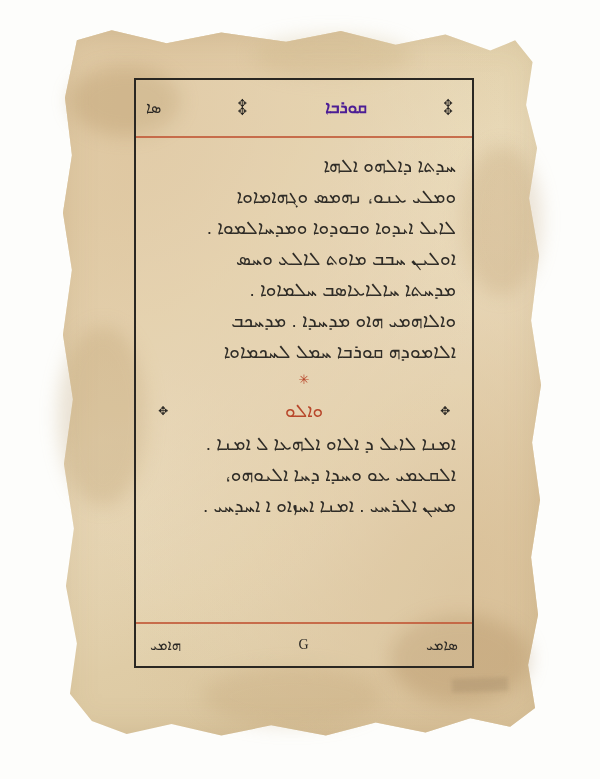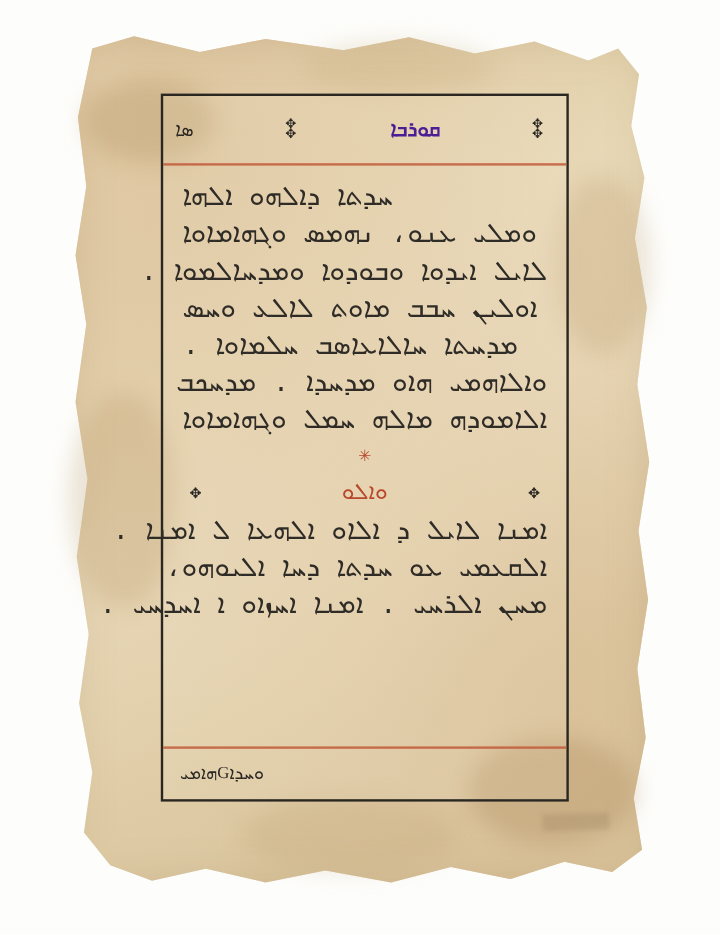--- a/index.html
+++ b/index.html
@@ -94,27 +94,27 @@
   }
 
   .footer-row {
     position: absolute;
     bottom: 0;
     left: 0;
     right: 0;
     height: 42px;
     display: flex;
     align-items: center;
-    justify-content: flex-start;
+    justify-content: space-between;
     padding: 0 14px;
     box-sizing: border-box;
   }
 
   .syr {
-    font-family: Liberation Mono, monospace;
+    font-family: Liberation Sans, sans-serif;
     direction: rtl;
     unicode-bidi: bidi-override;
     color: #2b2824;
     white-space: nowrap;
   }
 
   .folio-num {
     font-size: 16px;
     color: #2b2824;
     letter-spacing: 1px;
@@ -140,22 +140,22 @@
     top: 58px;
     bottom: 44px;
     left: 0;
     right: 0;
     padding: 12px 16px 0 16px;
     box-sizing: border-box;
   }
 
   .line {
     direction: rtl;
-    text-align: left;
-    font-size: 23px;
+    text-align: right;
+    font-size: 19px;
     line-height: 31px;
     color: #2f2c27;
     white-space: nowrap;
     letter-spacing: 0.5px;
   }
 
   .sep-row {
     display: flex;
     align-items: center;
     justify-content: space-between;
@@ -224,43 +224,43 @@
         </div>
       </div>
 
       <div class="body-area">
         <div class="line syr">ܚܕܬܐ ܕܐܠܗܘ ܐܠܗܐ</div>
         <div class="line syr">ܘܡܠܝ ܥܢܘ، ܢܗܡܣ ܘܓܗܐܡܐܘܐ</div>
         <div class="line syr">ܠܐܝܠ ܐܝܕܘܐ ܘܒܘܕܘܐ ܘܡܕܚܐܠܡܘܐ .</div>
         <div class="line syr">ܐܘܠܝܢ ܚܒܒ ܡܐܘܬ ܠܐܠܥ ܘܚܣ</div>
         <div class="line syr">ܡܕܚܬܐ ܚܐܠܐܥܐܣܒ ܚܠܡܐܘܐ .</div>
         <div class="line syr">ܘܐܠܐܗܡܝ ܗܐܘ ܡܕܚܕܐ . ܡܕܚܟܒ</div>
-        <div class="line syr">ܐܠܐܡܘܕܗ ܡܐܠܗ ܚܡܠ ܘܓܗܐܡܐܘܐ</div>
+        <div class="line syr">ܐܠܐܡܘܕܗ ܩܘܪܒܐ ܚܡܠ ܠܚܟܡܐܘܐ</div>
 
         <div style="text-align:center; margin-top:2px;">
           <span class="red-star">✳</span>
         </div>
 
         <div class="sep-row">
           <span>✥</span>
           <span class="mid syr">ܘܐܠܘ</span>
           <span>✥</span>
         </div>
 
         <div class="line syr">ܐܡܢܐ ܠܐܝܠ ܕ ܐܠܐܘ ܐܠܗܥܐ ܠ ܐܡܢܐ .</div>
-        <div class="line syr">ܐܠܩܥܡܝ ܥܘ ܚܕܬܐ ܕܚܐ ܐܠܝܘܗܘ،</div>
+        <div class="line syr">ܐܠܩܥܡܝ ܥܘ ܘܚܕܐ ܕܚܐ ܐܠܝܘܗܘ،</div>
         <div class="line syr">ܡܚܢ ܐܠܪܚܝ . ܐܡܢܐ ܐܚܙܐܘ ܐ ܐܚܕܚܝ .</div>
       </div>
 
       <div class="rule bottom"></div>
 
       <div class="footer-row">
         <div class="syr" style="font-size:15px;">ܗܐܡܝ</div>
         <div class="footer-letter">G</div>
-        <div class="syr" style="font-size:15px;">ܘܚܕܐ</div>
+        <div class="syr" style="font-size:15px;">ܣܐܡܝ</div>
       </div>
 
     </div>
 
     <div class="smudge"></div>
   </div>
 
 </div>
 
 </body></html>

